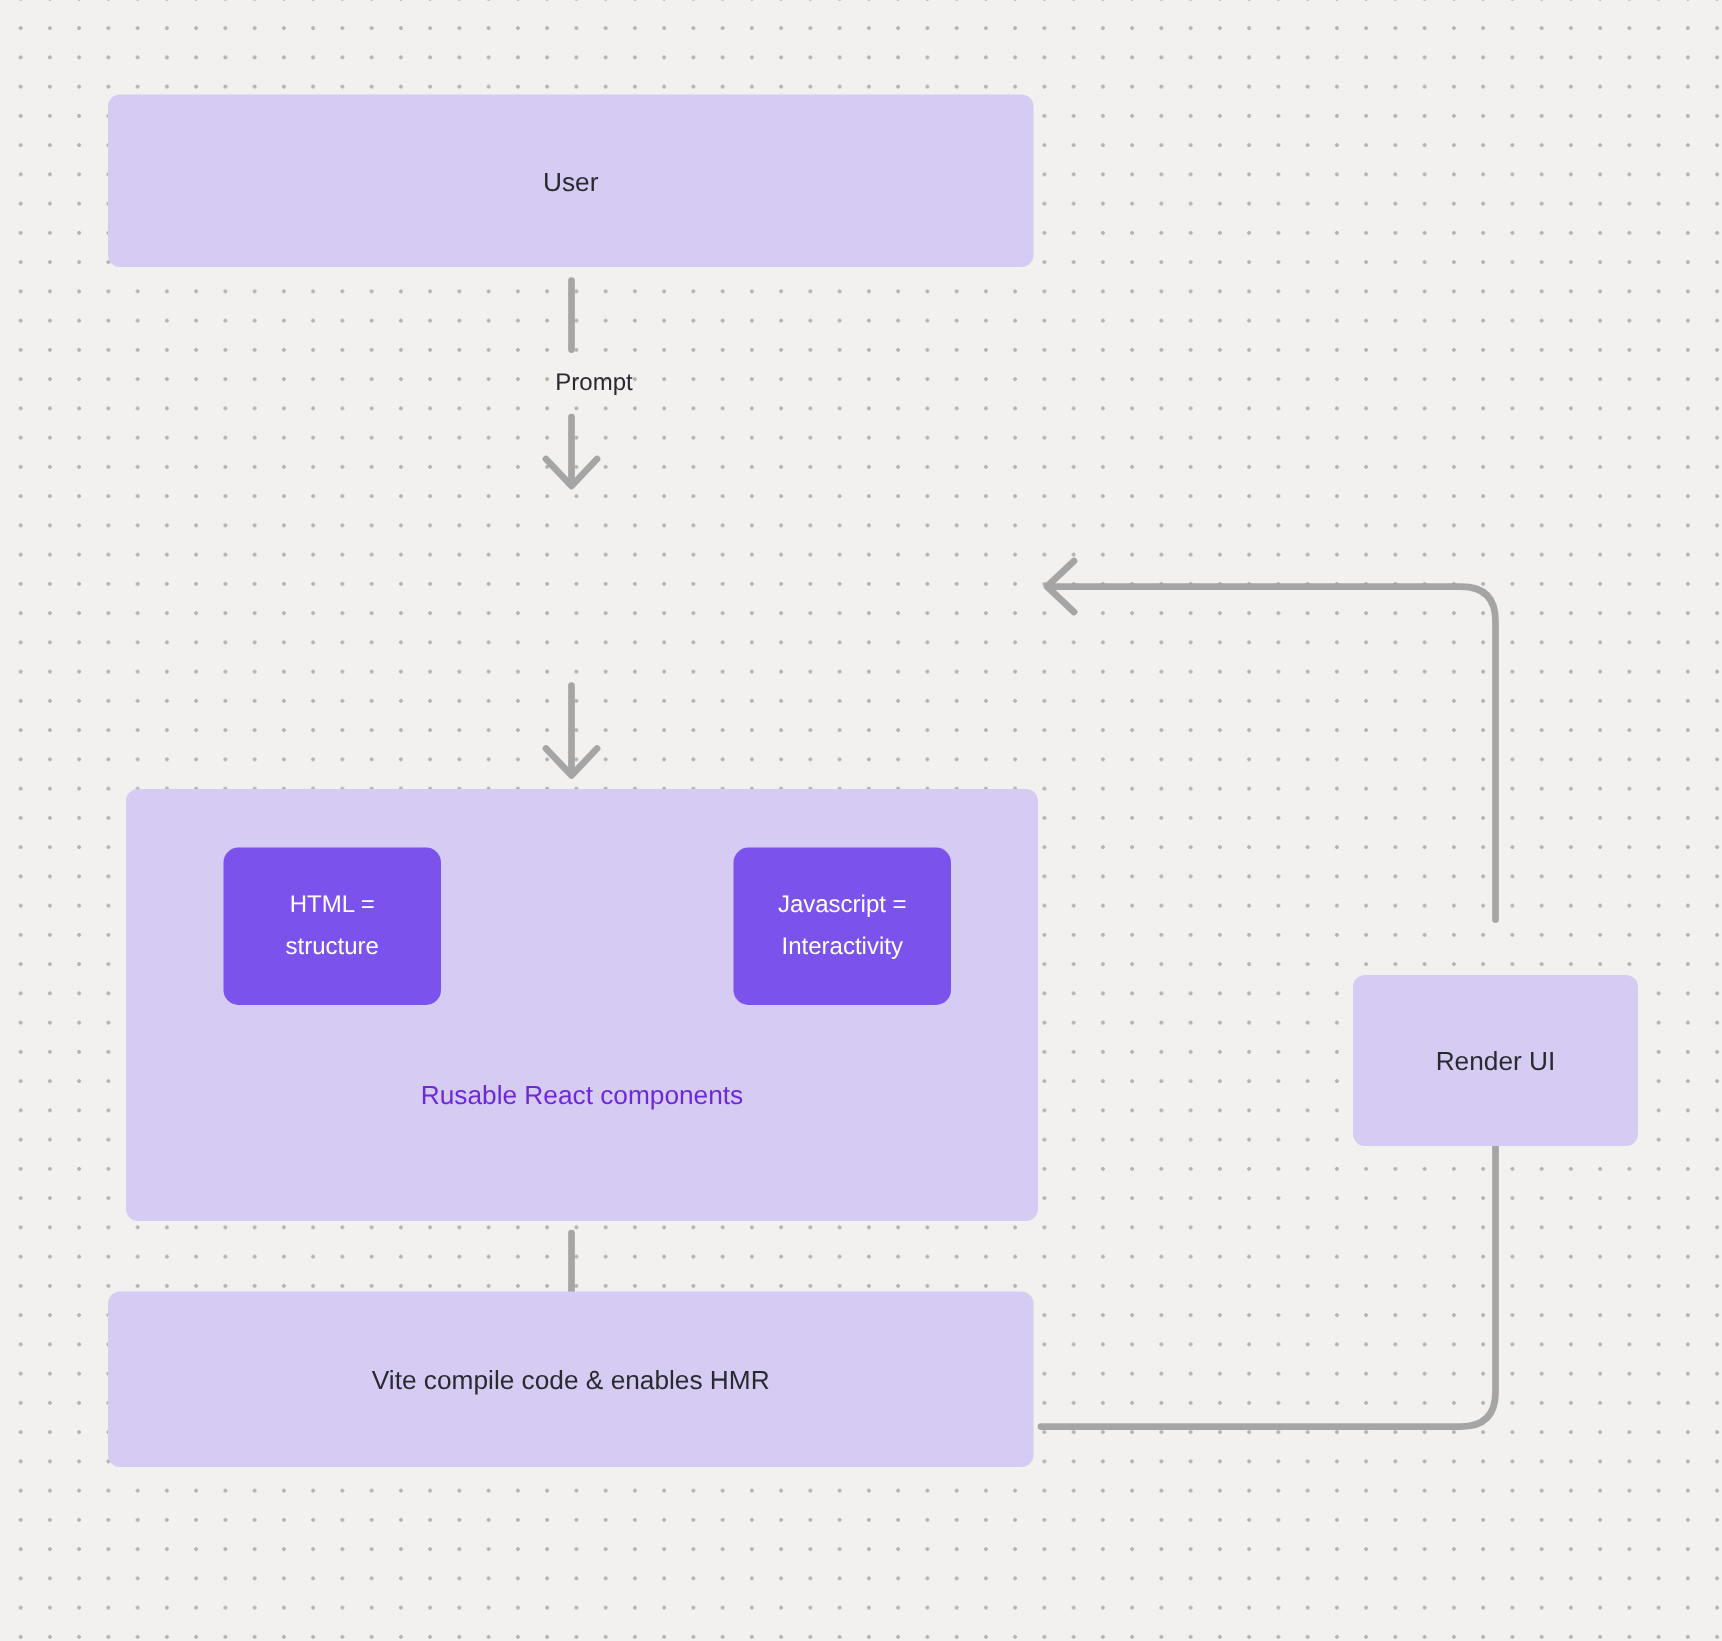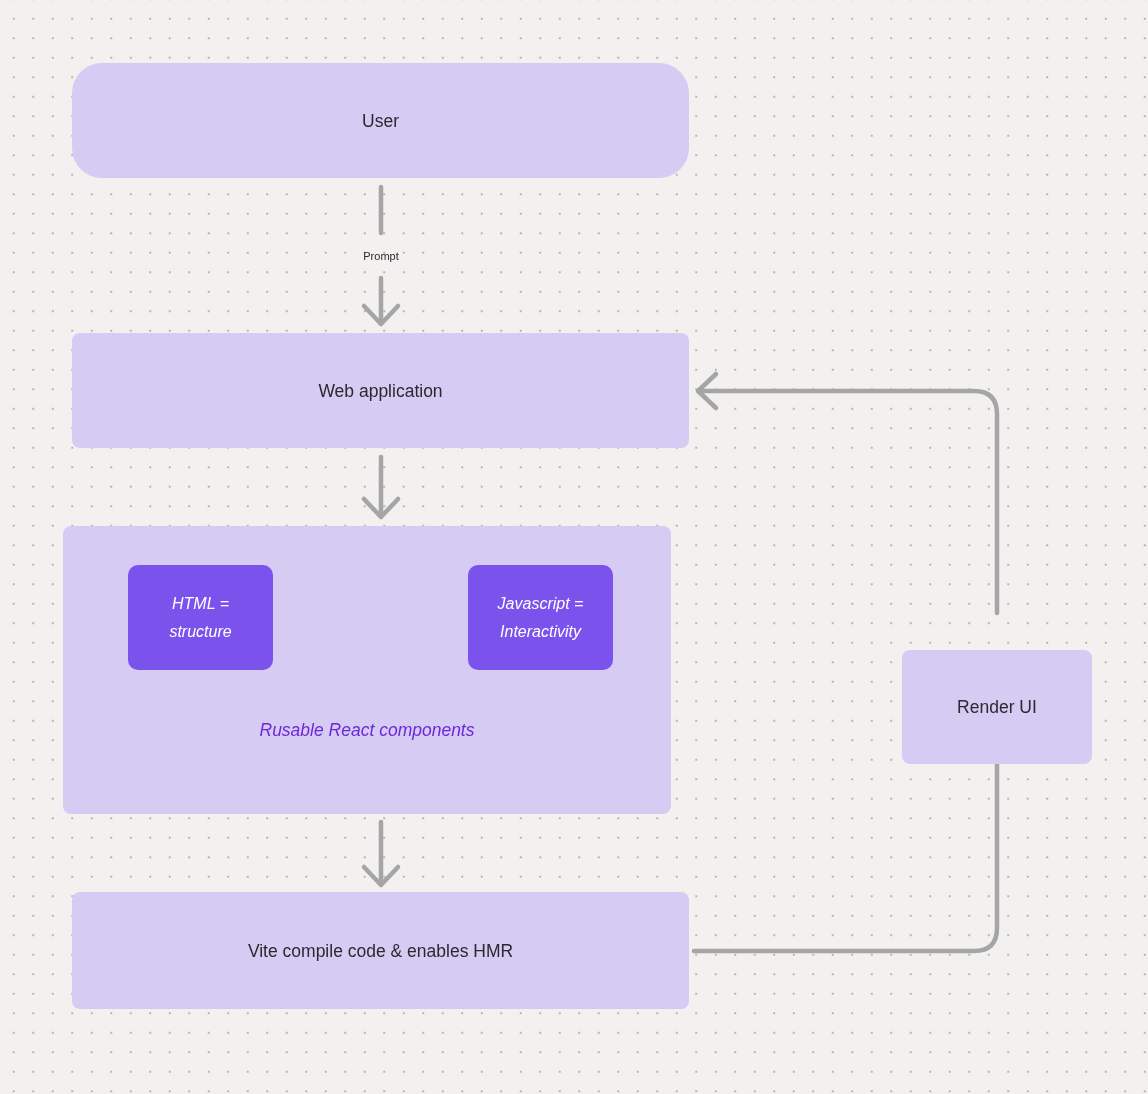--- a/index.html
+++ b/index.html
@@ -34,24 +34,24 @@
     background: #d6cbf3;
     border-radius: 8px;
     display: flex;
     align-items: center;
     justify-content: center;
     text-align: center;
     color: #2b2930;
     font-size: 17.5px;
     line-height: 24px;
   }
-  .node-user          { left: 72px;  top: 63px;  width: 617px; height: 115px; border-radius: 30px; }
+  .node-user          { left: 72px;  top: 63px;  width: 617px; height: 115px; }
   .node-web           { left: 72px;  top: 333px; width: 617px; height: 115px; }
-  .node-group         { left: 63px;  top: 526px; width: 608px; height: 288px; display: block; font-style: italic; }
-  .node-vite          { left: 72px;  top: 892px; width: 617px; height: 117px; }
+  .node-group         { left: 84px;  top: 526px; width: 608px; height: 288px; display: block; }
+  .node-vite          { left: 72px;  top: 861px; width: 617px; height: 117px; }
   .node-render        { left: 902px; top: 650px; width: 190px; height: 114px; }
   .inner-node {
     position: absolute;
     top: 39px;
     width: 145px;
     height: 105px;
     box-sizing: border-box;
     padding: 0 20px;
     background: #7c52ec;
     border-radius: 10px;
@@ -70,25 +70,25 @@
     position: absolute;
     left: 0; right: 0;
     top: 192px;
     text-align: center;
     color: #6d28d9;
     font-size: 17.5px;
     line-height: 24px;
   }
   .edge-label {
     position: absolute;
-    left: 381px;
+    left: 396px;
     top: 245px;
     transform: translateX(-50%);
     color: #2b2930;
-    font-size: 11px;
+    font-size: 16px;
     line-height: 22px;
     white-space: nowrap;
   }
 </style>
 </head>
 <body>
 
 <div class="canvas">
 
   <svg class="arrows" width="1148" height="1094" viewBox="0 0 1148 1094">
@@ -110,23 +110,20 @@
     <path d="M997 613 L997 414 Q997 391 974 391 L701 391"></path>
     <path d="M716 374 L698 391 L716 408"></path>
   </svg>
 
   <div class="node node-user">
     <span>User</span>
   </div>
 
   <div class="edge-label">Prompt</div>
 
-  <div class="node node-web">
-    <span>Web application</span>
-  </div>
 
   <div class="node node-group">
     <div class="inner-node inner-html">
       <span>HTML = structure</span>
     </div>
     <div class="inner-node inner-js">
       <span>Javascript = Interactivity</span>
     </div>
     <div class="group-caption">Rusable React components</div>
   </div>

